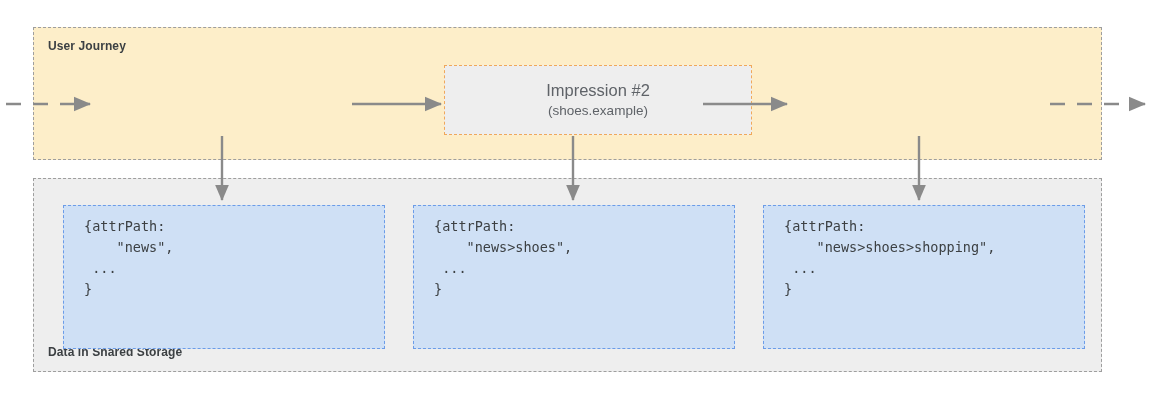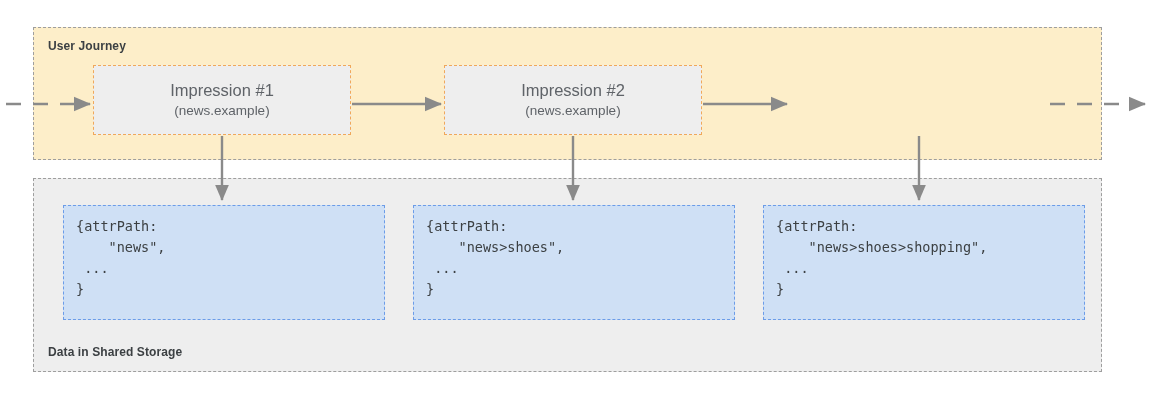--- a/index.html
+++ b/index.html
@@ -57,45 +57,45 @@
     top: 65px;
     height: 70px;
     background: #eeeeee;
     border: 1.6px dashed #f0a85a;
     display: flex;
     flex-direction: column;
     align-items: center;
     justify-content: center;
   }
   #impression-box-0 { left: 93px;  width: 258px; }
-  #impression-box-1 { left: 444px; width: 258px; }
+  #impression-box-1 { left: 444px; width: 308px; }
   #impression-box-2 { left: 790px; width: 258px; }
   .impression-title {
     font-size: 16.5px;
     color: #5f6368;
     line-height: 1.25;
     white-space: nowrap;
   }
   .impression-origin {
     font-size: 13.5px;
     color: #5f6368;
     line-height: 1.3;
     white-space: nowrap;
     margin-top: 1px;
   }
 
   
   .data-box {
     position: absolute;
     box-sizing: border-box;
     top: 205px;
-    height: 115px;
+    height: 144px;
     background: #cfe0f5;
     border: 1.6px dashed #6b9ce8;
-    padding: 10px 0 0 12px;
+    padding: 10px 0 0 20px;
   }
   #data-box-0 { left: 63px;  width: 322px; }
   #data-box-1 { left: 413px; width: 322px; }
   #data-box-2 { left: 763px; width: 322px; }
   .data-code {
     margin: 0;
     font-family: "DejaVu Sans Mono", "Liberation Mono", monospace;
     font-size: 13.5px;
     line-height: 1.55;
     color: #3c4043;
@@ -118,28 +118,24 @@
 <div id="canvas">
 
   <div class="region" id="journey-region">
     <div class="region-label" id="journey-label">User Journey</div>
   </div>
 
   <div class="region" id="storage-region">
     <div class="region-label" id="storage-label">Data in Shared Storage</div>
   </div>
 
-  <div class="impression-box" id="impression-box-0">
-    <div class="impression-title">Impression #1</div>
-    <div class="impression-origin">(news.example)</div>
-  </div>
 
   <div class="impression-box" id="impression-box-1">
     <div class="impression-title">Impression #2</div>
-    <div class="impression-origin">(news.example)</div>
+    <div class="impression-origin">(shoes.example)</div>
   </div>
 
 
   <div class="data-box" id="data-box-0">
     <pre class="data-code">{attrPath:
     "news",
  ...
 }</pre>
   </div>
 

